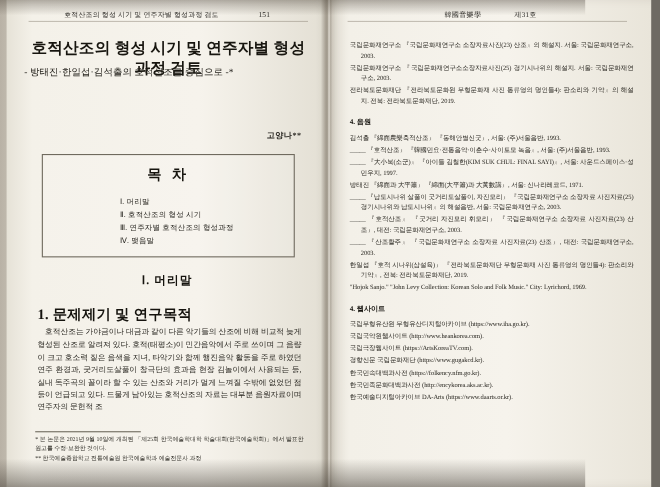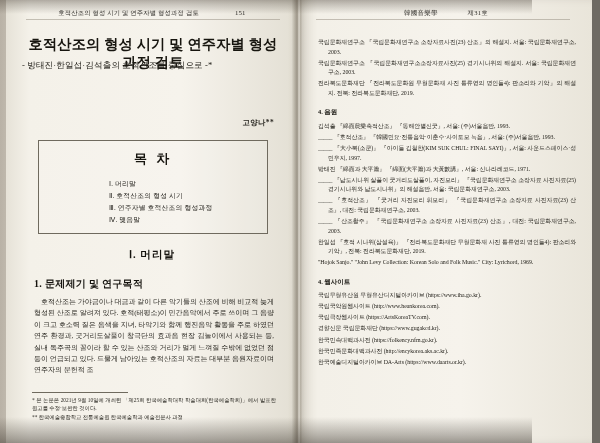--- a/index.html
+++ b/index.html
@@ -75,21 +75,21 @@
   }
   .toc-list{margin:10px 0 0 70px;}
   .toc-item{font-size:6.8px;color:#1d1b16;line-height:1.75;letter-spacing:.2px;}
 
   .l-h1{
     position:absolute;left:0;right:0;top:248px;text-align:center;
     font-size:10.6px;font-weight:bold;color:#15130e;letter-spacing:1px;
   }
   .l-h2{
     position:absolute;left:28px;top:277px;
-    font-size:10px;font-weight:bold;color:#15130e;letter-spacing:.3px;text-align:center;
+    font-size:13px;font-weight:bold;color:#15130e;letter-spacing:.3px;text-align:center;
   }
   .l-body{
     position:absolute;left:28px;right:24px;top:297px;
     font-size:7.05px;line-height:1.62;color:#211f19;text-align:justify;letter-spacing:-.05px;
   }
   .l-body p{margin:0;text-indent:7px;}
 
   .l-foot-rule{position:absolute;left:26px;width:96px;top:392px;height:1px;background:#6f6a5e;}
   .l-foot{
     position:absolute;left:26px;right:22px;top:396px;

